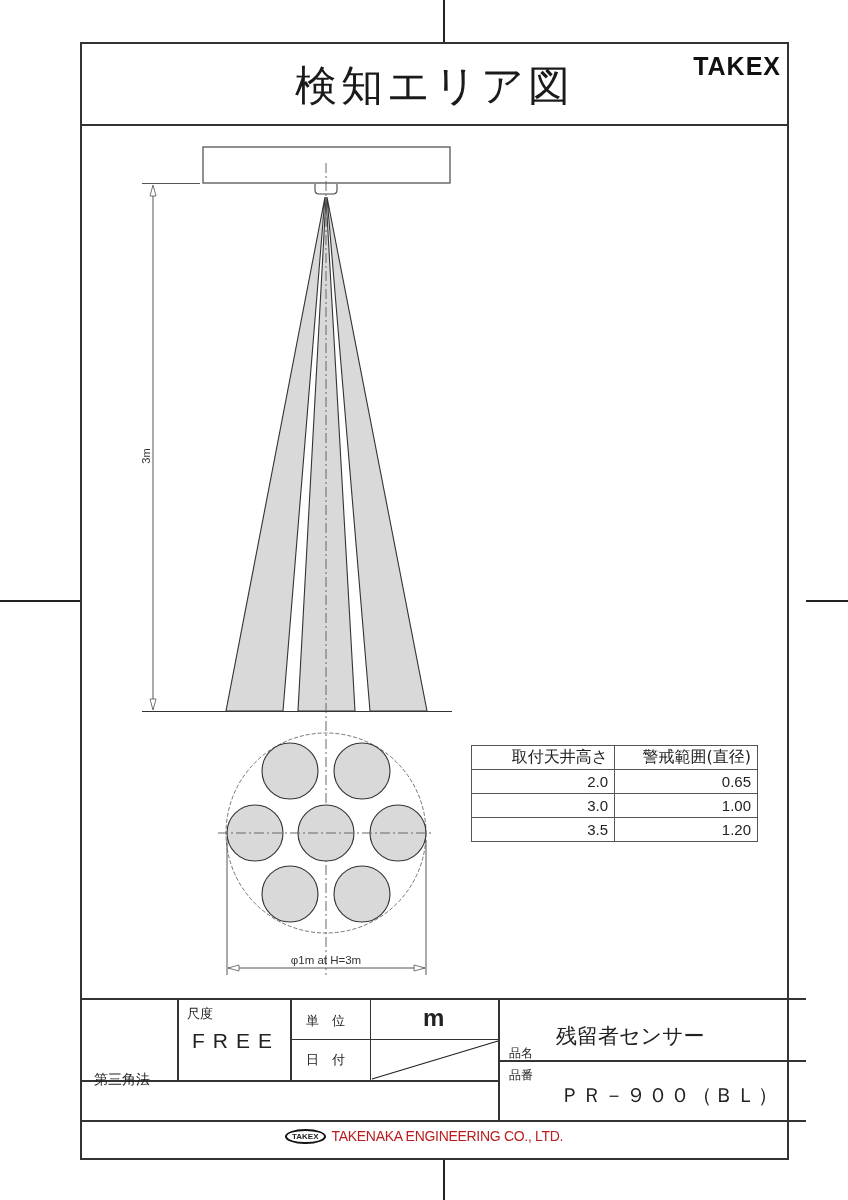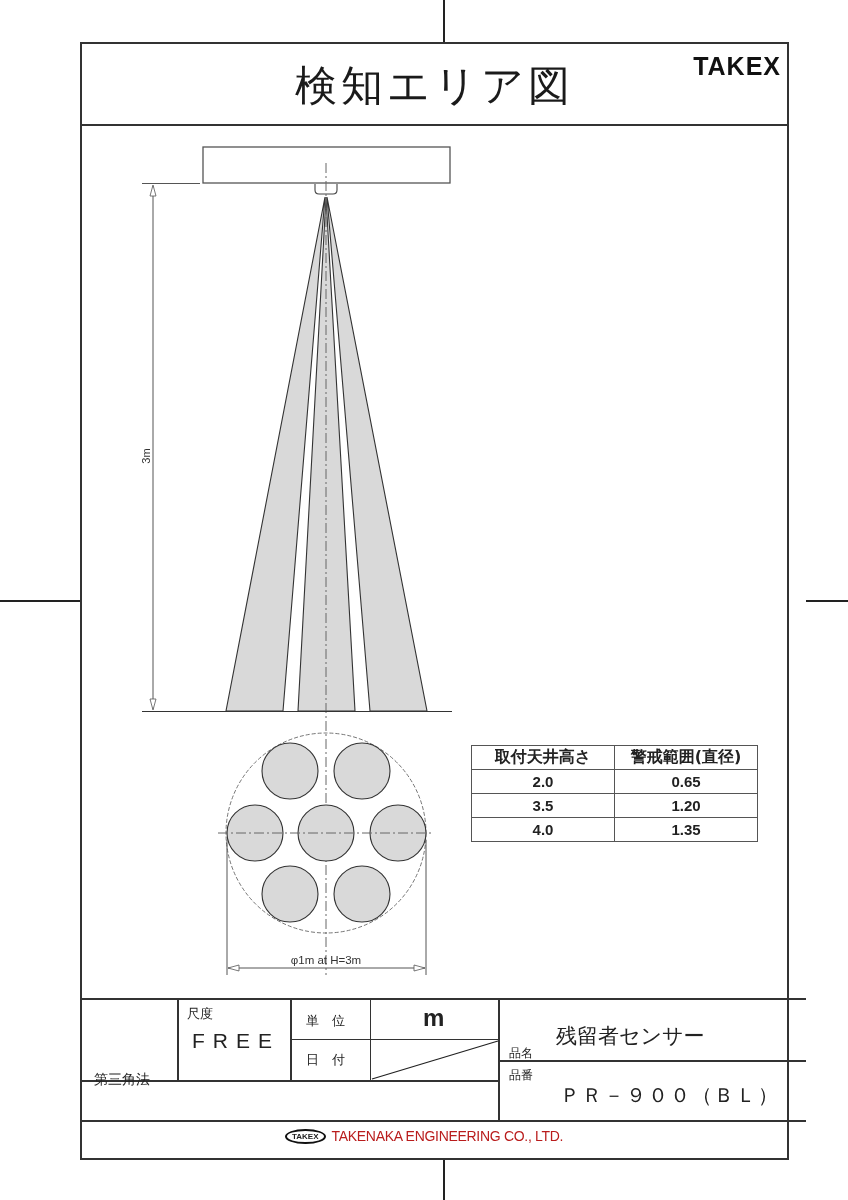--- a/index.html
+++ b/index.html
@@ -6,21 +6,21 @@
   body { width:848px; height:1200px; position:relative; overflow:hidden;
          font-family:"DejaVu Sans","Liberation Sans",sans-serif; color:#222; }
   .abs { position:absolute; }
   .crop-mark { background:#222; position:absolute; }
   .sheet { position:absolute; left:80px; top:42px; width:709px; height:1118px; border:2px solid #333; box-sizing:border-box; }
   .title-row { position:absolute; left:0; top:0; width:100%; height:80px; border-bottom:2px solid #333; }
   .title { position:absolute; left:0; right:0; top:14px; text-align:center; font-size:42px; letter-spacing:4px; color:#1a1a1a; font-family:"DejaVu Sans",sans-serif; }
   .brand { position:absolute; right:6px; top:8px; font-family:"Liberation Sans",sans-serif; font-weight:bold; font-size:25px; letter-spacing:1px; color:#111; }
   svg text { font-family:"Liberation Sans",sans-serif; }
   table.spec { position:absolute; left:471px; top:745px; border-collapse:collapse; font-family:"Liberation Sans",sans-serif; font-size:15px; }
-  table.spec th, table.spec td { border:1px solid #555; height:23px; padding:0 6px; text-align:center; font-weight:bold; color:#222; }
+  table.spec th, table.spec td { border:1px solid #555; height:23px; padding:0 6px; text-align:right; font-weight:normal; color:#222; }
   table.spec th { width:130px; font-size:16px; font-family:"DejaVu Sans",sans-serif; }
   table.spec td { width:130px; }
   .tb { position:absolute; border-color:#333; border-style:solid; border-width:0; box-sizing:border-box; }
   .lbl { position:absolute; font-family:"DejaVu Sans",sans-serif; color:#222; }
 </style>
 </head>
 <body>
 
 <div class="crop-mark" style="left:443px;top:0;width:2px;height:42px;"></div>
 <div class="crop-mark" style="left:443px;top:1160px;width:2px;height:40px;"></div>
@@ -85,26 +85,26 @@
       <th>取付天井高さ</th>
       <th>警戒範囲(直径)</th>
     </tr>
   </thead>
   <tbody>
     <tr>
         <td>2.0</td>
         <td>0.65</td>
       </tr>
     <tr>
+        <td>3.0</td>
+        <td>1.00</td>
+      </tr>
+    <tr>
         <td>3.5</td>
         <td>1.20</td>
-      </tr>
-    <tr>
-        <td>4.0</td>
-        <td>1.35</td>
       </tr>
   </tbody>
 </table>
 
 <div>
 
   <div class="tb" style="left:80px;top:998px;width:726px;height:0;border-top-width:2px;"></div>
   <div class="tb" style="left:80px;top:1080px;width:420px;height:0;border-top-width:2px;"></div>
   <div class="tb" style="left:290px;top:1039px;width:210px;height:0;border-top-width:1.5px;"></div>
   <div class="tb" style="left:498px;top:1060px;width:308px;height:0;border-top-width:2px;"></div>

